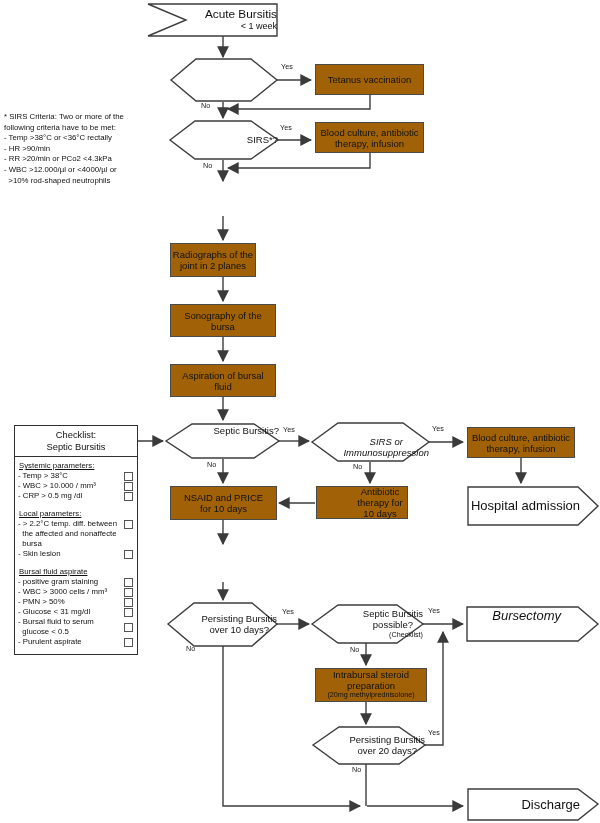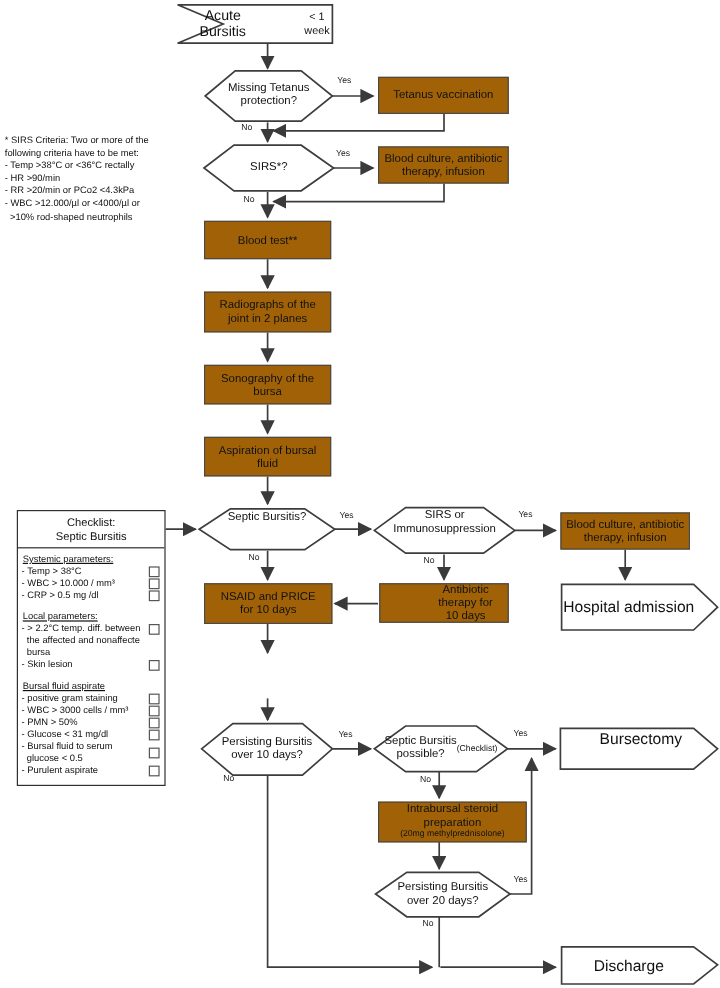--- a/index.html
+++ b/index.html
@@ -2,22 +2,22 @@
 <html><head>
 <meta charset="utf-8">
 <style>
   html,body{margin:0;padding:0;background:#fff;}
   .stage{position:relative;width:600px;height:823px;background:#fff;overflow:hidden;
          font-family:"Liberation Sans",sans-serif;color:#111;}
   svg.layer{position:absolute;left:0;top:0;z-index:1;}
   .box{position:absolute;z-index:2;background:#a16207;border:1.5px solid #4a4a4a;
        display:flex;align-items:center;justify-content:center;text-align:center;
        font-size:9.5px;line-height:11px;white-space:pre-line;box-sizing:border-box;}
-  .hexlabel,.penlabel,.banlabel{position:absolute;z-index:3;display:flex;flex-direction:row;
-       align-items:center;justify-content:center;text-align:center;white-space:pre-line;}
+  .hexlabel,.penlabel,.banlabel{position:absolute;z-index:3;display:flex;flex-direction:column;
+       align-items:flex-end;justify-content:center;text-align:center;white-space:pre-line;}
   .hexlabel{font-size:9.5px;line-height:10.8px;}
   .penlabel{font-size:13px;line-height:14px;}
   .banlabel .t1{font-size:11.8px;line-height:13px;}
   .banlabel .t2{font-size:9px;line-height:11px;margin-left:40px;}
   .sub{font-size:7.2px;line-height:8.5px;white-space:pre-line;}
   .edge{position:absolute;z-index:3;font-size:7.2px;line-height:8px;color:#222;}
   .note{position:absolute;z-index:3;font-size:7.8px;line-height:10.6px;white-space:pre;}
   
   .checklist{position:absolute;z-index:3;left:14px;top:425px;width:124px;height:230px;
        background:#fff;border:1.6px solid #2f2f2f;box-sizing:border-box;}
@@ -86,62 +86,59 @@
       <polygon points="313,745 339,727 399,727 425,745 399,764 339,764"></polygon>
       <polygon points="468,487 578,487 598,506 578,525 468,525"></polygon>
       <polygon points="467,607 578,607 598,624 578,641 467,641"></polygon>
       <polygon points="468,789 578,789 598,804 578,820 468,820"></polygon>
     </g>
   </svg>
 
   <div class="box" style="left:315px;top:64px;width:109px;height:31px;">Tetanus vaccination</div>
   <div class="box" style="left:315px;top:122px;width:109px;height:31px;">Blood culture, antibiotic
 therapy, infusion</div>
-  <div class="box" style="left:170px;top:184px;width:106px;height:32px;">Blood test**</div>
-  <div class="box" style="left:170px;top:243px;width:106px;height:34px;">Radiographs of the
+  <div class="box" style="left:170px;top:243px;width:86px;height:34px;">Radiographs of the
 joint in 2 planes</div>
   <div class="box" style="left:170px;top:304px;width:106px;height:33px;">Sonography of the
 bursa</div>
   <div class="box" style="left:170px;top:364px;width:106px;height:33px;">Aspiration of bursal
 fluid</div>
   <div class="box" style="left:467px;top:427px;width:108px;height:31px;">Blood culture, antibiotic
 therapy, infusion</div>
   <div class="box" style="left:170px;top:486px;width:107px;height:34px;">NSAID and PRICE
 for 10 days</div>
-  <div class="box" style="left:316px;top:486px;width:108px;height:33px;padding-left:36px;">Antibiotic therapy for
+  <div class="box" style="left:316px;top:486px;width:92px;height:33px;padding-left:36px;">Antibiotic therapy for
 10 days</div>
-  <div class="box" style="left:315px;top:668px;width:124px;height:34px;flex-direction:column;line-height:10.5px;">
+  <div class="box" style="left:315px;top:668px;width:112px;height:34px;flex-direction:column;line-height:10.5px;">
     <span style="white-space:pre-line">Intrabursal steroid
 preparation</span>
     <span class="sub">(20mg methylprednisolone)</span>
   </div>
 
   <div class="banlabel" style="left:160px;top:5px;width:117px;height:30px;">
     <span class="t1">Acute Bursitis</span>
     <span class="t2">&lt; 1 week</span>
   </div>
 
-  <div class="hexlabel" style="left:171px;top:59px;width:106px;height:42px;">Missing Tetanus
-protection?</div>
   <div class="hexlabel" style="left:170px;top:121px;width:108px;height:38px;">SIRS*?</div>
   <div class="hexlabel" style="left:166px;top:407px;width:113px;height:49px;">Septic Bursitis?</div>
-  <div class="hexlabel" style="left:312px;top:423px;width:117px;height:26px;">SIRS or
+  <div class="hexlabel" style="left:312px;top:435px;width:117px;height:26px;font-style:italic;">SIRS or
 Immunosuppression</div>
   <div class="hexlabel" style="left:168px;top:603px;width:109px;height:43px;">Persisting Bursitis
 over 10 days?</div>
   <div class="hexlabel" style="left:312px;top:605px;width:111px;height:38px;">
     <span style="white-space:pre-line">Septic Bursitis
 possible?</span>
     <span class="sub">(Checklist)</span>
   </div>
   <div class="hexlabel" style="left:313px;top:727px;width:112px;height:37px;">Persisting Bursitis
 over 20 days?</div>
 
   <div class="penlabel" style="left:468px;top:487px;width:112px;height:38px;">Hospital admission</div>
-  <div class="penlabel" style="left:478px;top:607px;width:112px;height:18px;">Bursectomy</div>
+  <div class="penlabel" style="left:449px;top:607px;width:112px;height:18px;font-style:italic;">Bursectomy</div>
   <div class="penlabel" style="left:468px;top:789px;width:112px;height:31px;">Discharge</div>
 
   <span class="edge" style="left:281px;top:63px;">Yes</span>
   <span class="edge" style="left:201px;top:102px;">No</span>
   <span class="edge" style="left:280px;top:124px;">Yes</span>
   <span class="edge" style="left:203px;top:162px;">No</span>
   <span class="edge" style="left:283px;top:426px;">Yes</span>
   <span class="edge" style="left:207px;top:461px;">No</span>
   <span class="edge" style="left:432px;top:425px;">Yes</span>
   <span class="edge" style="left:353px;top:463px;">No</span>

